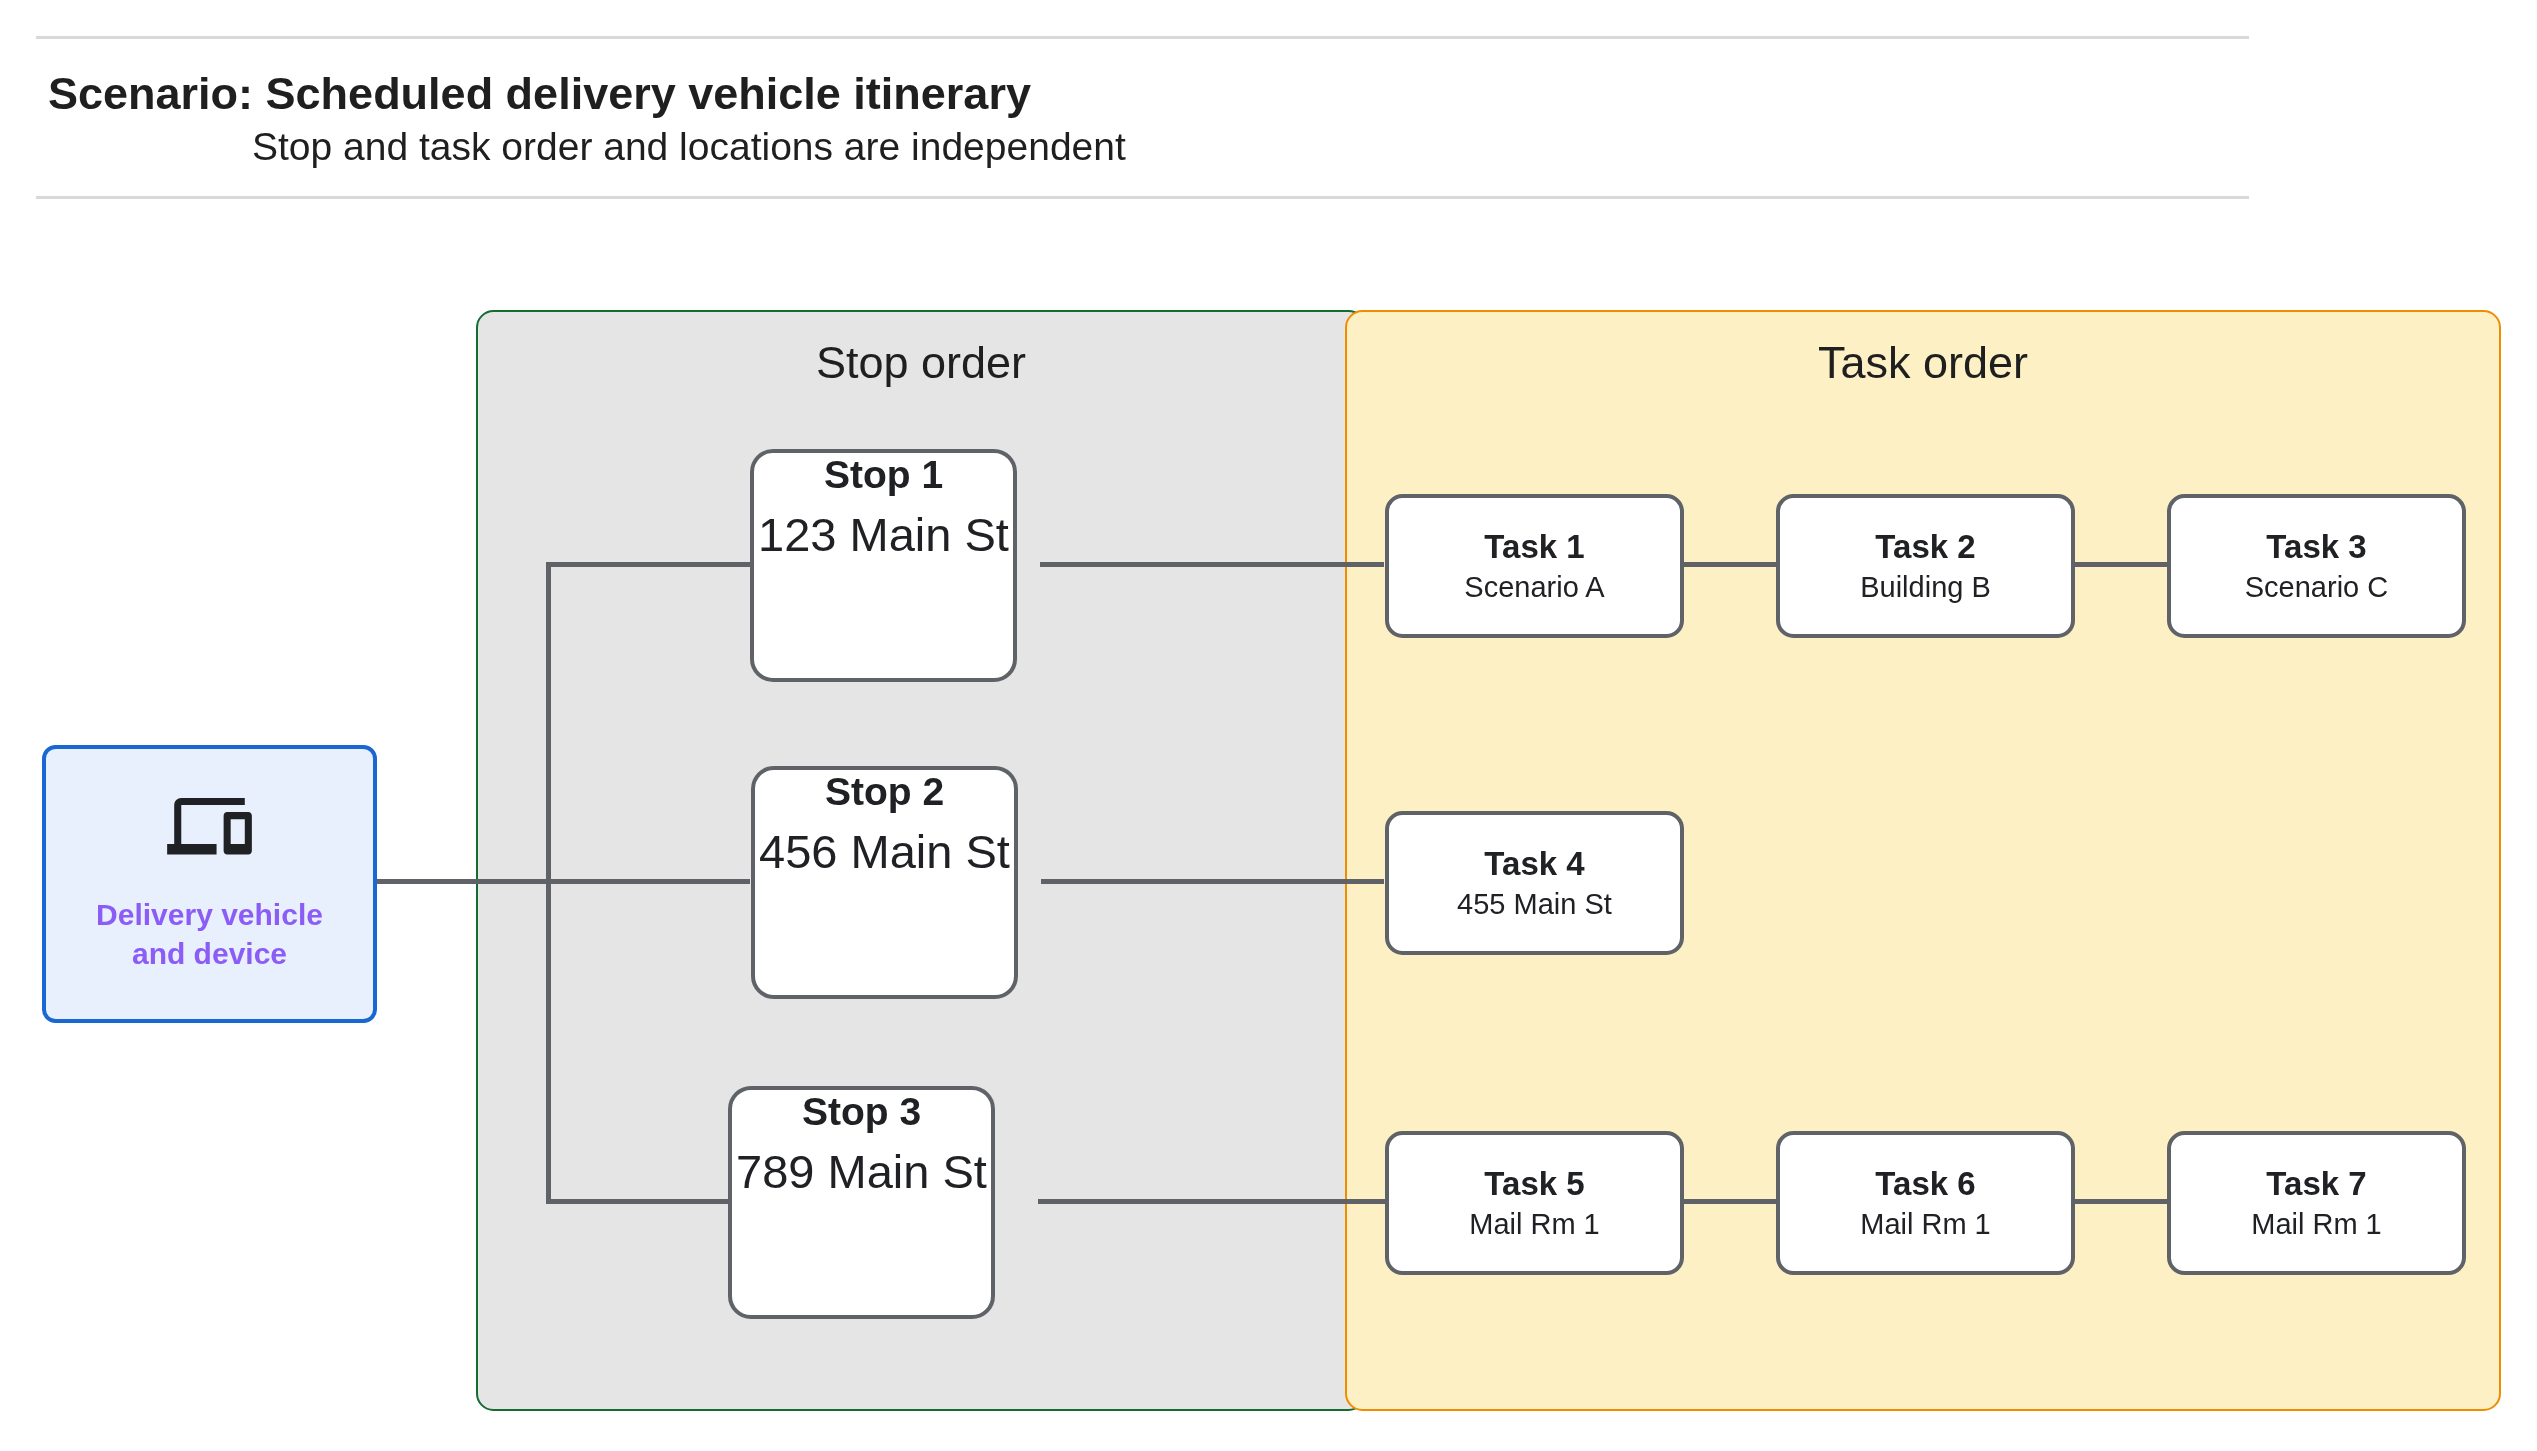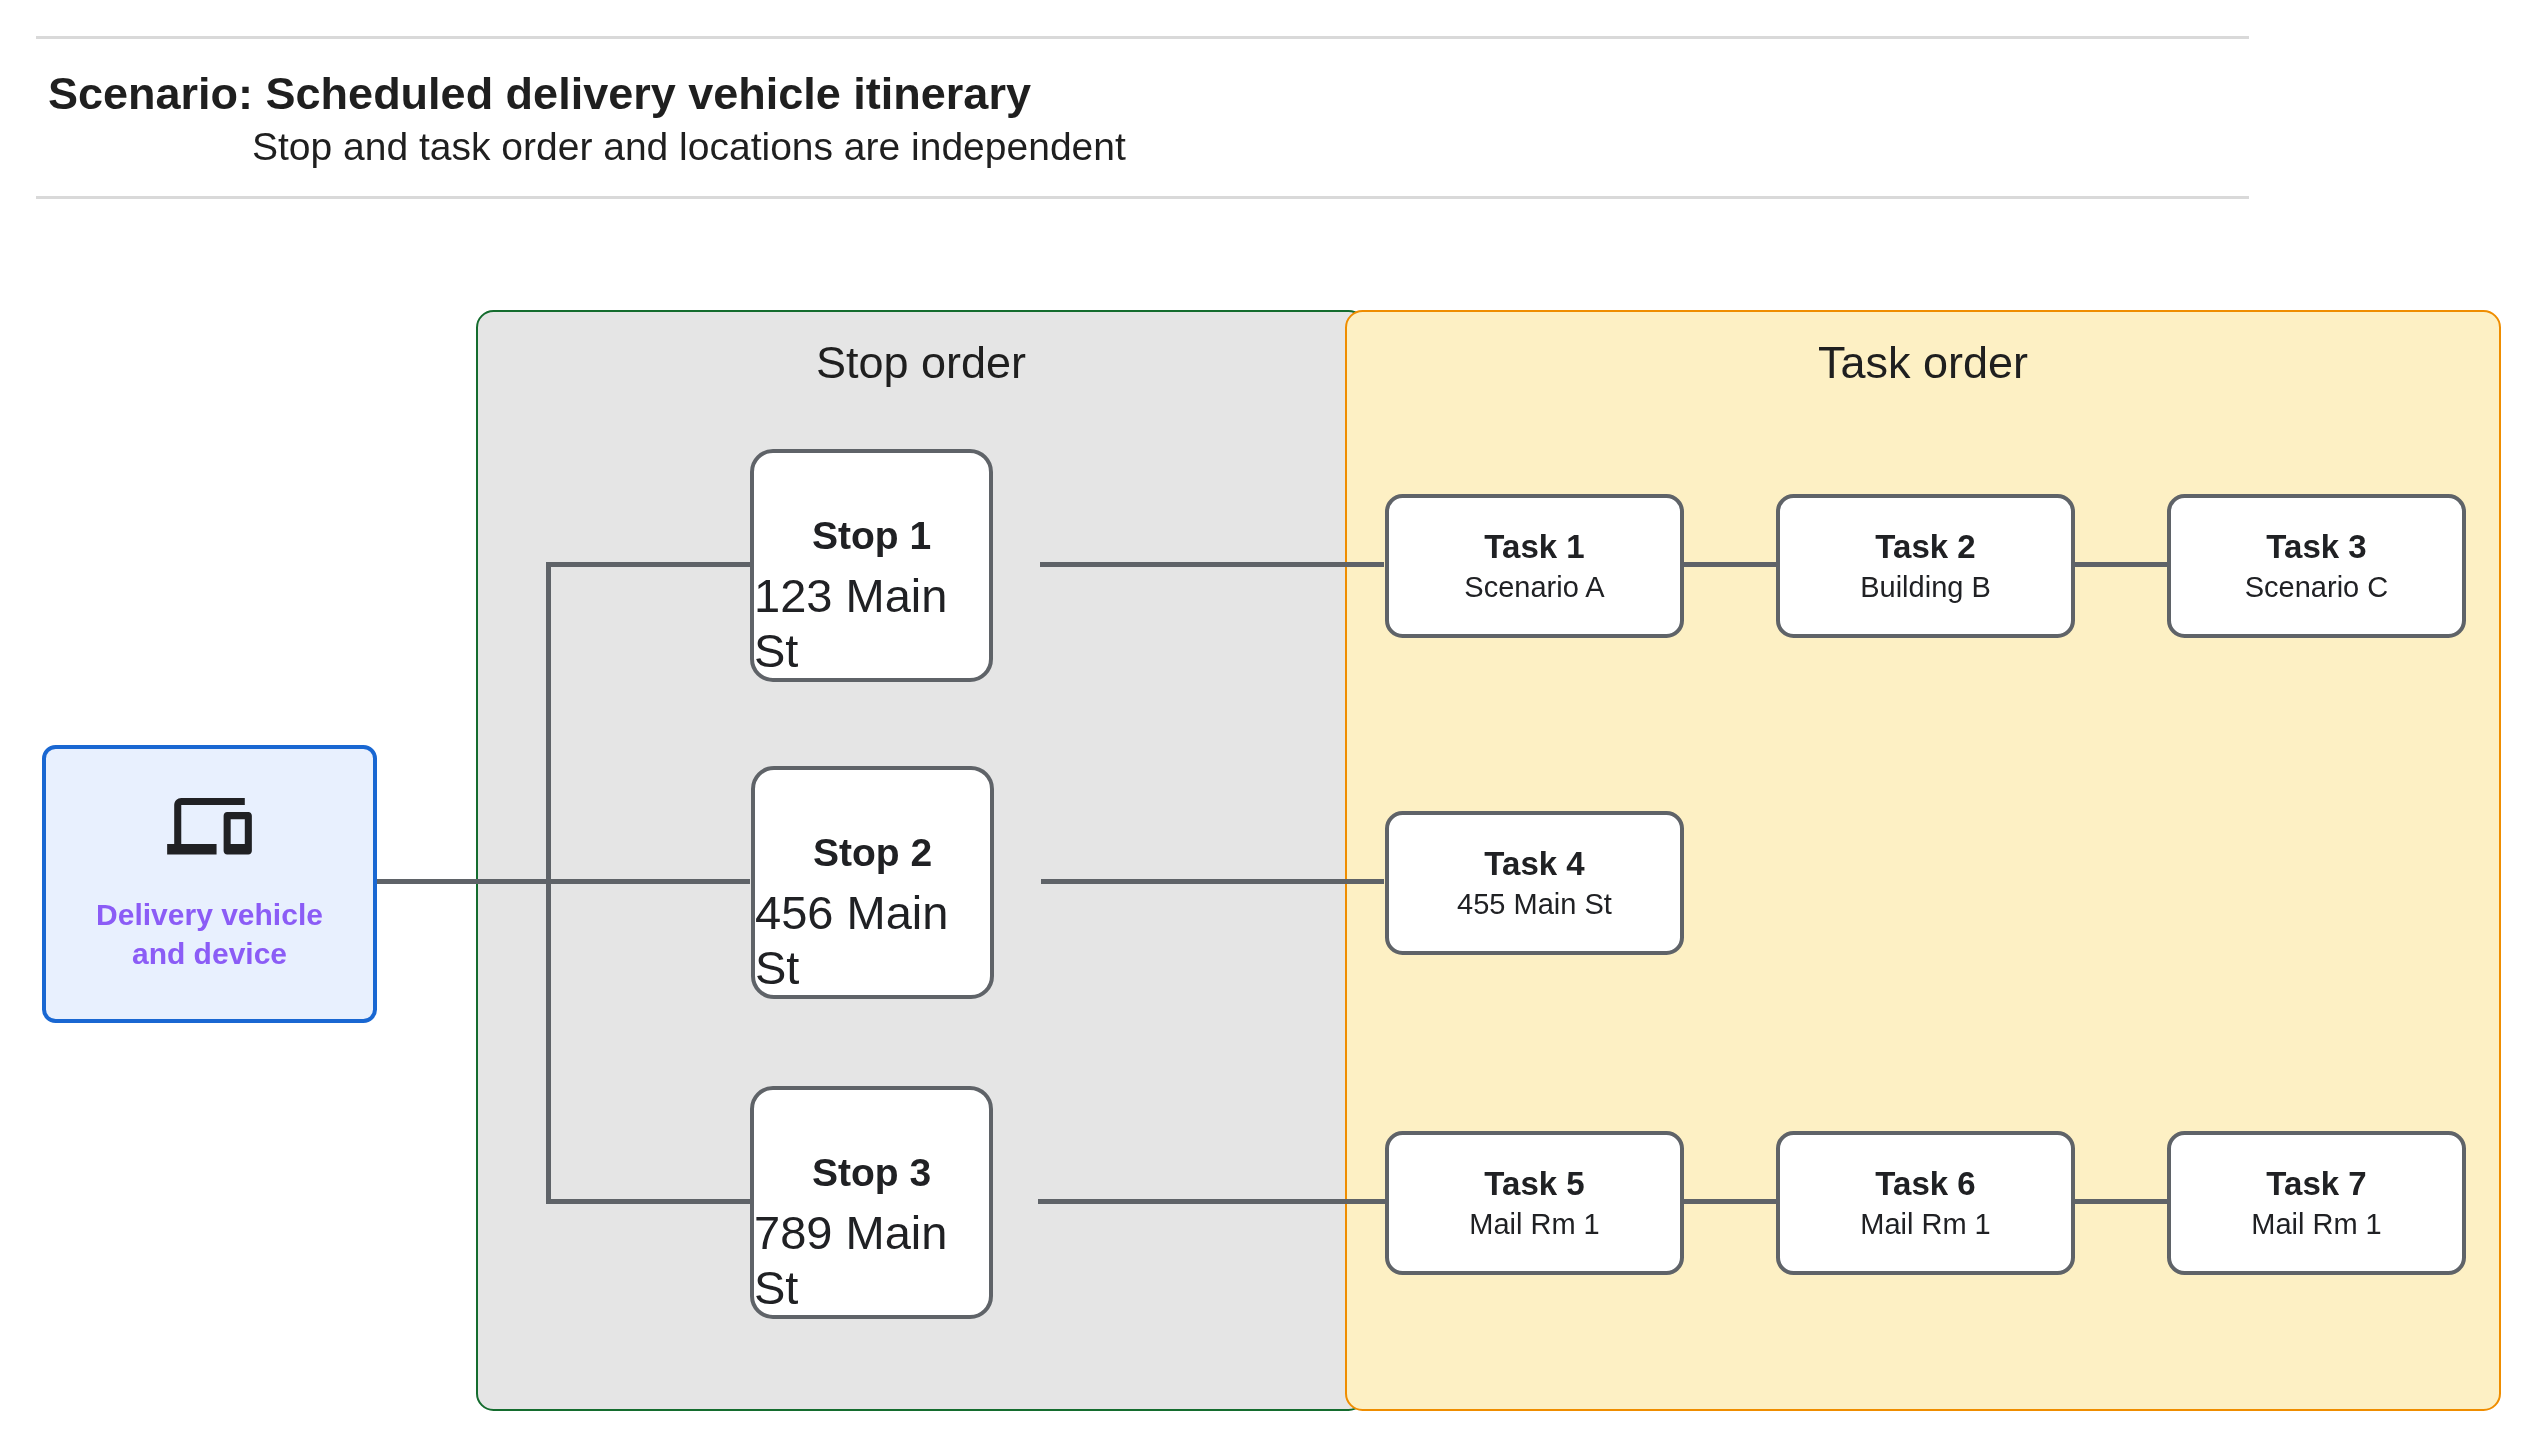--- a/index.html
+++ b/index.html
@@ -67,30 +67,30 @@
     display:flex; flex-direction:column; align-items:center; justify-content:center;
   }
   .vehicle-box .icon-wrap { margin-top:3.9px; margin-bottom:37px; line-height:0; }
   .vehicle-label {
     font-size:30px; font-weight:700; line-height:39px;
     text-align:center; color:#8b5cf6;
   }
 
   
   .stop-box {
-    position:absolute; width:243px; height:233px;
+    position:absolute; width:267px; height:233px;
     background:#ffffff; border:4.8px solid #5f6368; border-radius:23px;
     z-index:3;
-    display:flex; flex-direction:column; align-items:center; justify-content:flex-end;
+    display:flex; flex-direction:column; align-items:center; justify-content:flex-start;
   }
   .stop-box .box-title { font-size:39px; font-weight:700; color:#202124; }
   .stop-box .box-sub   { font-size:47px; font-weight:400; color:#202124; margin-top:9.7px; }
   .stop-1 { left:750px; top:449px; }
   .stop-2 { left:751px; top:766px; }
-  .stop-3 { left:750px; top:1086px; }
+  .stop-3 { left:728px; top:1086px; }
 
   
   .task-box {
     position:absolute; width:299px; height:144px;
     background:#ffffff; border:4.8px solid #5f6368; border-radius:17.5px;
     z-index:3;
     display:flex; flex-direction:column; align-items:center; justify-content:center;text-align:right;
   }
   .task-box .box-title { font-size:33px; font-weight:700; color:#202124; }
   .task-box .box-sub   { font-size:29px; font-weight:400; color:#202124; margin-top:5.8px; }

